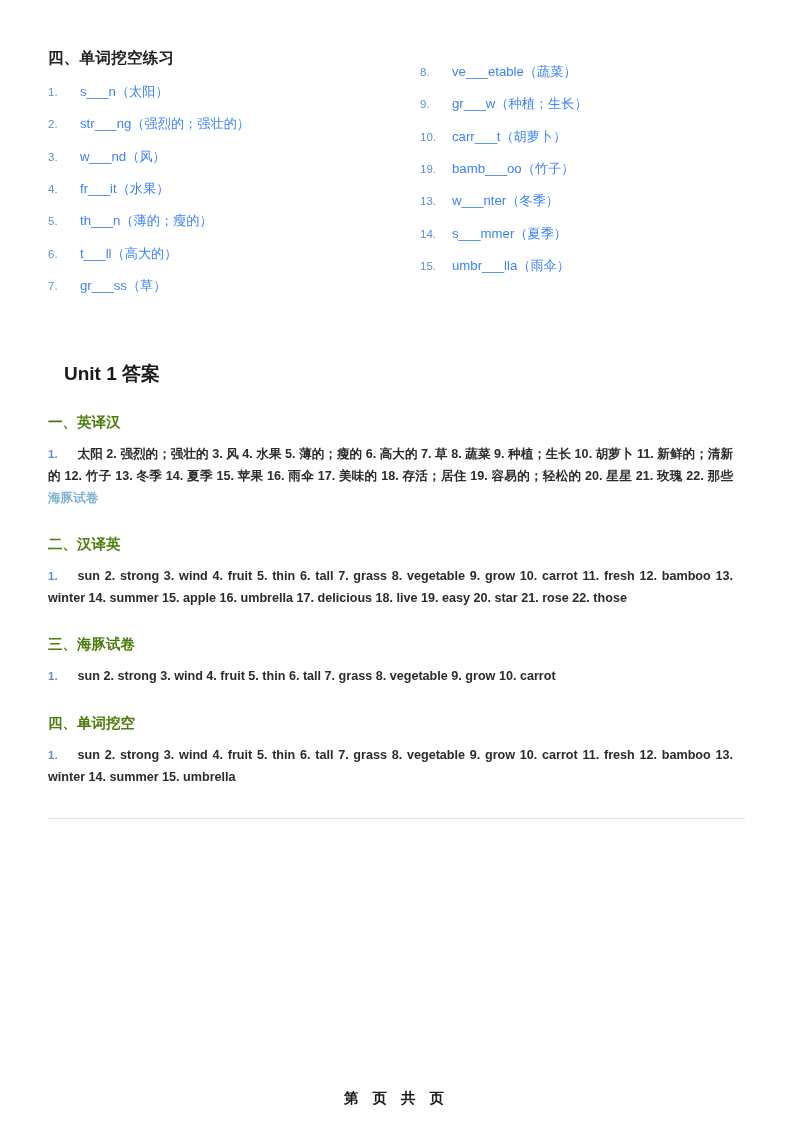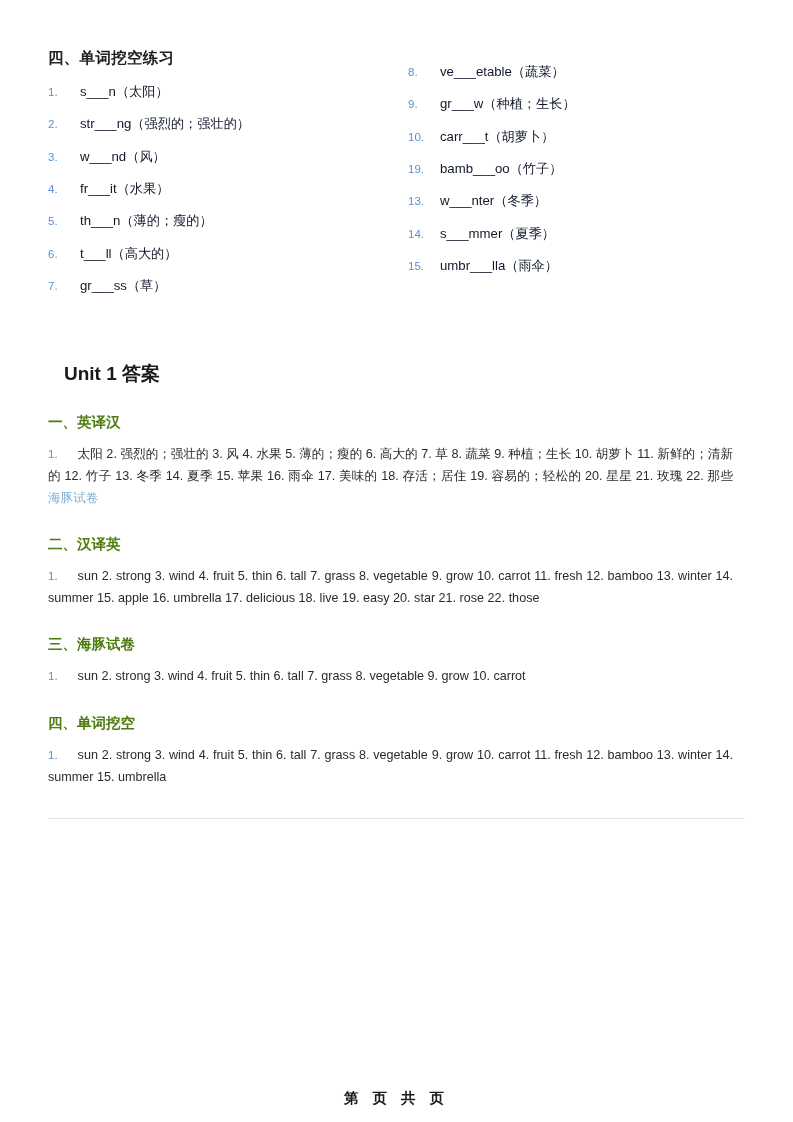--- a/index.html
+++ b/index.html
@@ -18,21 +18,21 @@
     position: relative;
     width: 793px;
     height: 1122px;
     box-sizing: border-box;
     padding: 48px 48px 0 48px;
   }
 
   
   .two-col {
     display: flex;
-    gap: 0px;
+    gap: 12px;
     align-items: flex-start;
   }
   .col-left {
     width: 360px;
     flex: 0 0 360px;
   }
   .col-right {
     width: 337px;
     flex: 0 0 337px;
     padding-top: 15px;
@@ -57,21 +57,21 @@
     margin-bottom: 14.5px;
     font-size: 13.2px;
     line-height: 1.35;
   }
   .q-num {
     flex: 0 0 32px;
     color: #5b8fd6;
     font-size: 11.5px;
   }
   .q-text {
-    color: #0f172a;
+    color: #3b82f6;
     font-size: 13.2px;
     white-space: nowrap;
   }
 
   
   .answers {
     margin-top: 52px;
   }
   .answers-title {
     font-size: 19px;
@@ -84,20 +84,21 @@
     font-weight: bold;
     color: #4d7c0f;
     margin: 0 0 12px 0;
   }
   .ans-body {
     font-size: 12.6px;
     line-height: 1.72;
     color: #2b2b2b;
     margin: 0 12px 26px 0;
     text-align: justify;
+    font-weight: bold;
   }
   .ans-body .lead-num {
     color: #5b8fd6;
     font-size: 11.5px;
     margin-right: 20px;
   }
   .watermark {
     color: #7fb3d5;
   }
 

